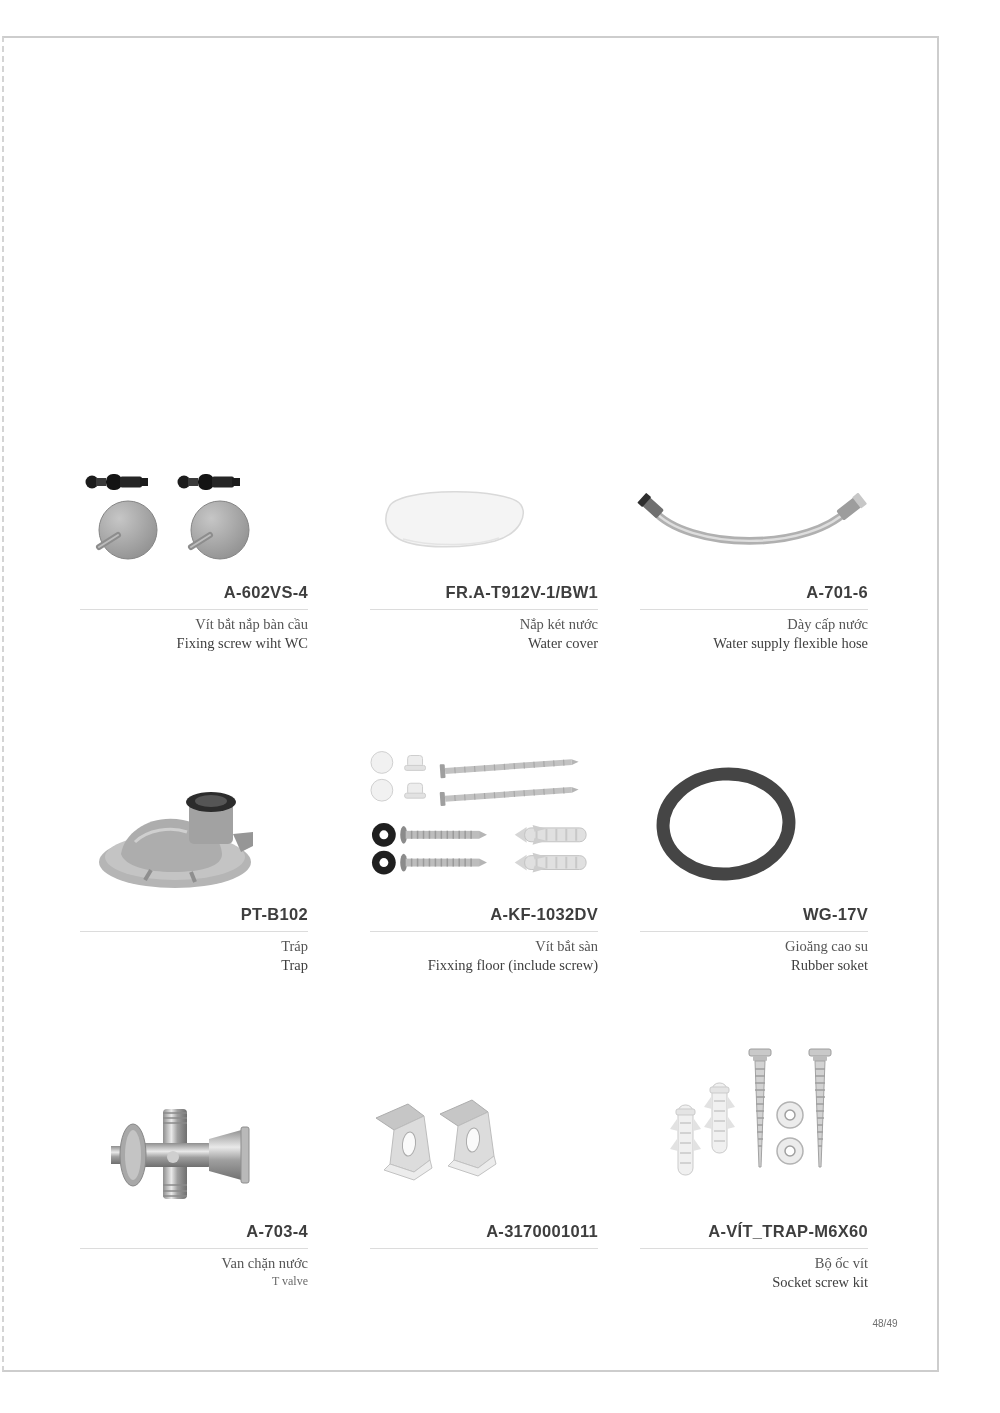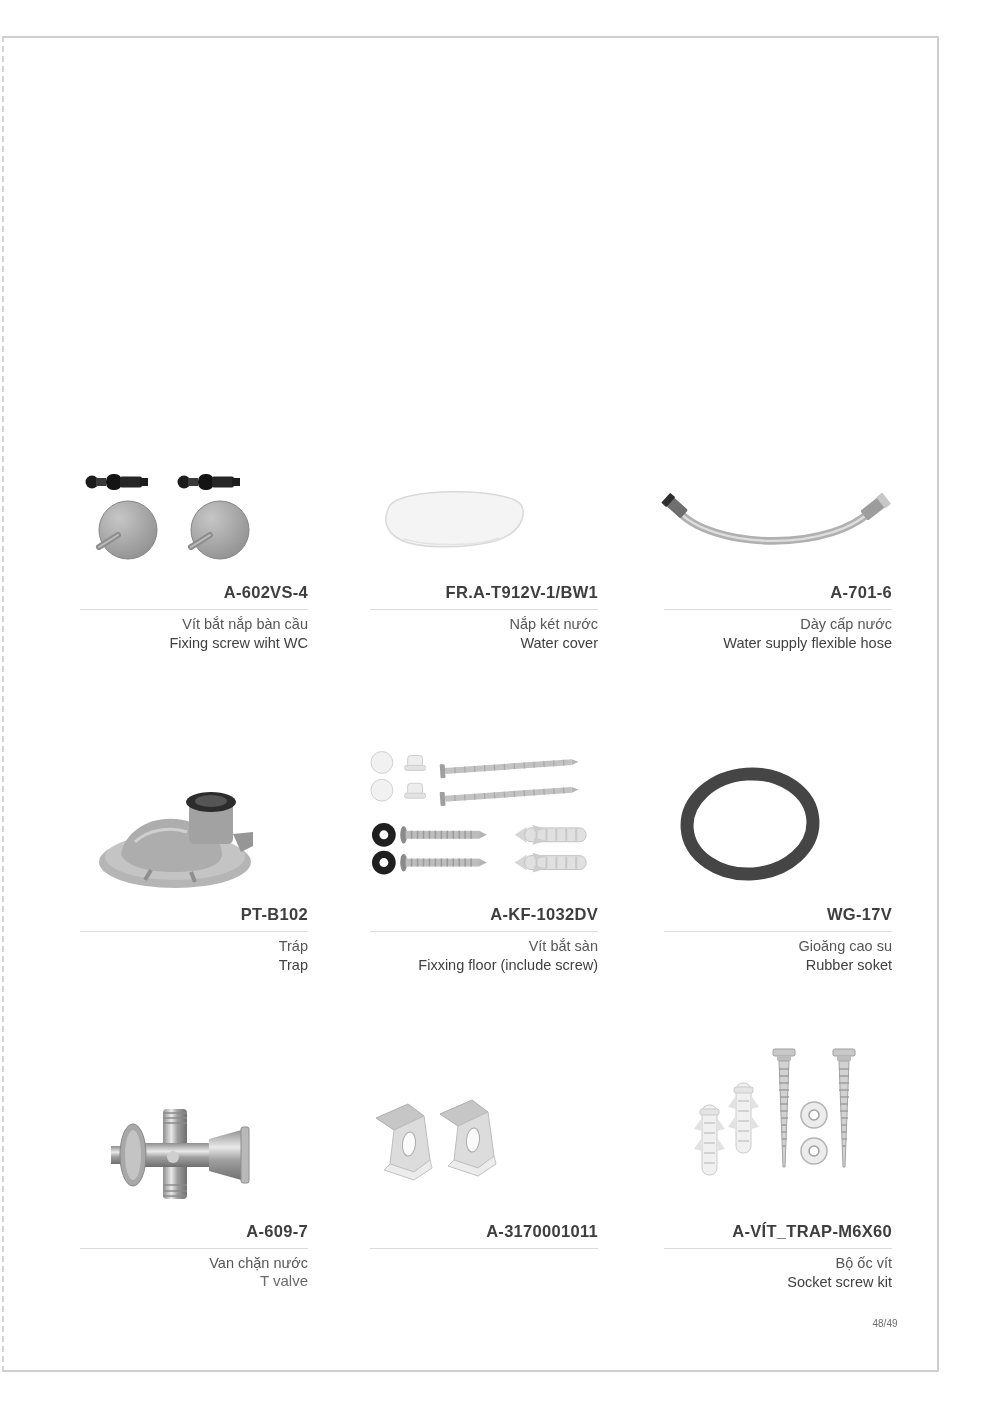--- a/index.html
+++ b/index.html
@@ -11,35 +11,35 @@
   .page{
     position:absolute;left:2px;top:36px;width:937px;height:1336px;
     background:#ffffff;
     border-top:2px solid #cdcdcd;
     border-right:2px solid #cdcdcd;
     border-bottom:2px solid #cdcdcd;
     border-left:2px dashed #d4d4d4;
     box-sizing:border-box;
   }
   .card{position:absolute;width:228px;text-align:right;}
-  .c1{left:80px;}  .c2{left:370px;} .c3{left:664px;}
+  .c1{left:80px;}  .c2{left:370px;} .c3{left:640px;}
   .r1{top:450px;}  .r2{top:760px;}  .r3{top:1040px;}
   .imgbox{display:flex;align-items:flex-end;}
   .r1 .imgbox{height:125px;}
   .r2 .imgbox{height:137px;}
   .r3 .imgbox{height:174px;}
   .code{
     margin-top:8px;font-size:16.5px;font-weight:700;color:#3e3e3e;
     letter-spacing:.3px;line-height:18px;white-space:nowrap;
   }
   .rule{border-top:1.5px solid #dcdcdc;margin-top:8px;}
-  .desc{margin-top:5px;font-size:14.5px;color:#555555;line-height:19px;}
+  .desc{margin-top:5px;font-size:14.5px;color:#555555;line-height:19px;font-family:Liberation Serif, serif;}
   .desc .vi{display:block;}
   .desc .en{display:block;color:#404040;}
-  .desc .en.small{font-size:15px;color:#6a6a6a;line-height:16px;}
+  .desc .en.small{font-size:12px;color:#6a6a6a;line-height:16px;}
   .pageno{
     position:absolute;left:855px;top:1318px;width:60px;text-align:center;
     font-size:10px;color:#6e6e6e;
   }
   
   .im1{margin-left:5px;margin-bottom:8px;}
   .im2{margin-left:3px;margin-bottom:20px;}
   .im3{margin-left:-6px;margin-bottom:12px;}
   .im4{margin-left:15px;margin-bottom:7px;}
   .im5{margin-left:-2px;margin-bottom:20px;}
@@ -249,21 +249,21 @@
       <path d="M58,80 h24 M58,86 h24 M58,91 h24" stroke="#8a8a8a" stroke-width="1.5"></path>
       <rect x="26" y="38" width="80" height="24" rx="3" fill="url(#mv)"></rect>
       <rect x="6" y="41" width="18" height="18" fill="url(#mv)"></rect>
       <ellipse cx="28" cy="50" rx="13" ry="31" fill="#a8a8a8" stroke="#868686"></ellipse>
       <ellipse cx="28" cy="50" rx="8" ry="25" fill="#c4c4c4"></ellipse>
       <polygon points="104,34 140,24 140,76 104,66" fill="url(#mv)"></polygon>
       <rect x="136" y="22" width="8" height="56" rx="2" fill="#b9b9b9" stroke="#8e8e8e"></rect>
       <circle cx="68" cy="52" r="6" fill="#cfcfcf"></circle>
     </svg>
   </div>
-  <div class="code">A-609-7</div>
+  <div class="code">A-703-4</div>
   <div class="rule"></div>
   <div class="desc">
     <span class="vi">Van chặn nước</span>
     <span class="en small">T valve</span>
   </div>
 </div>
 
 <div class="card c2 r3">
   <div class="imgbox">
     <svg class="im8" width="130" height="97" viewBox="0 0 130 97">

